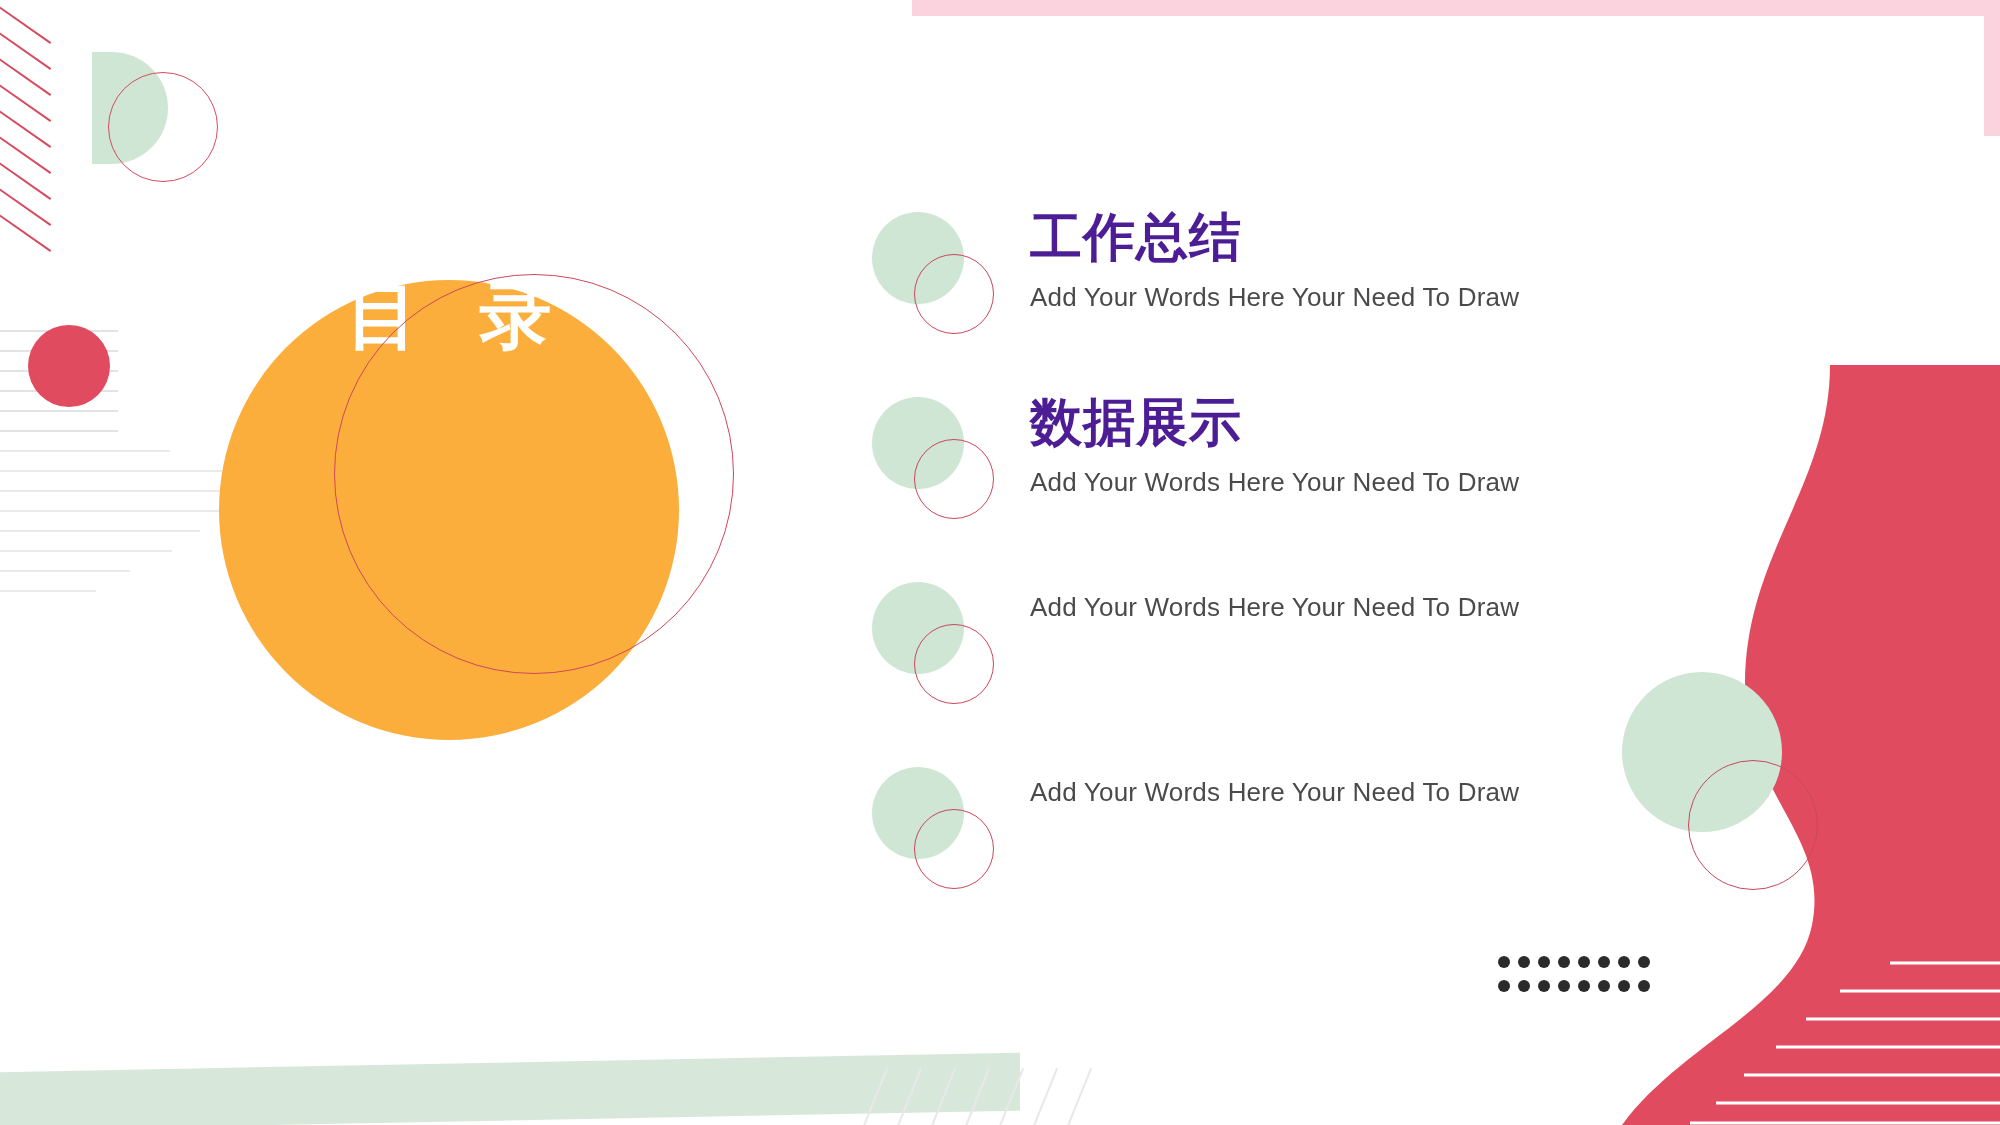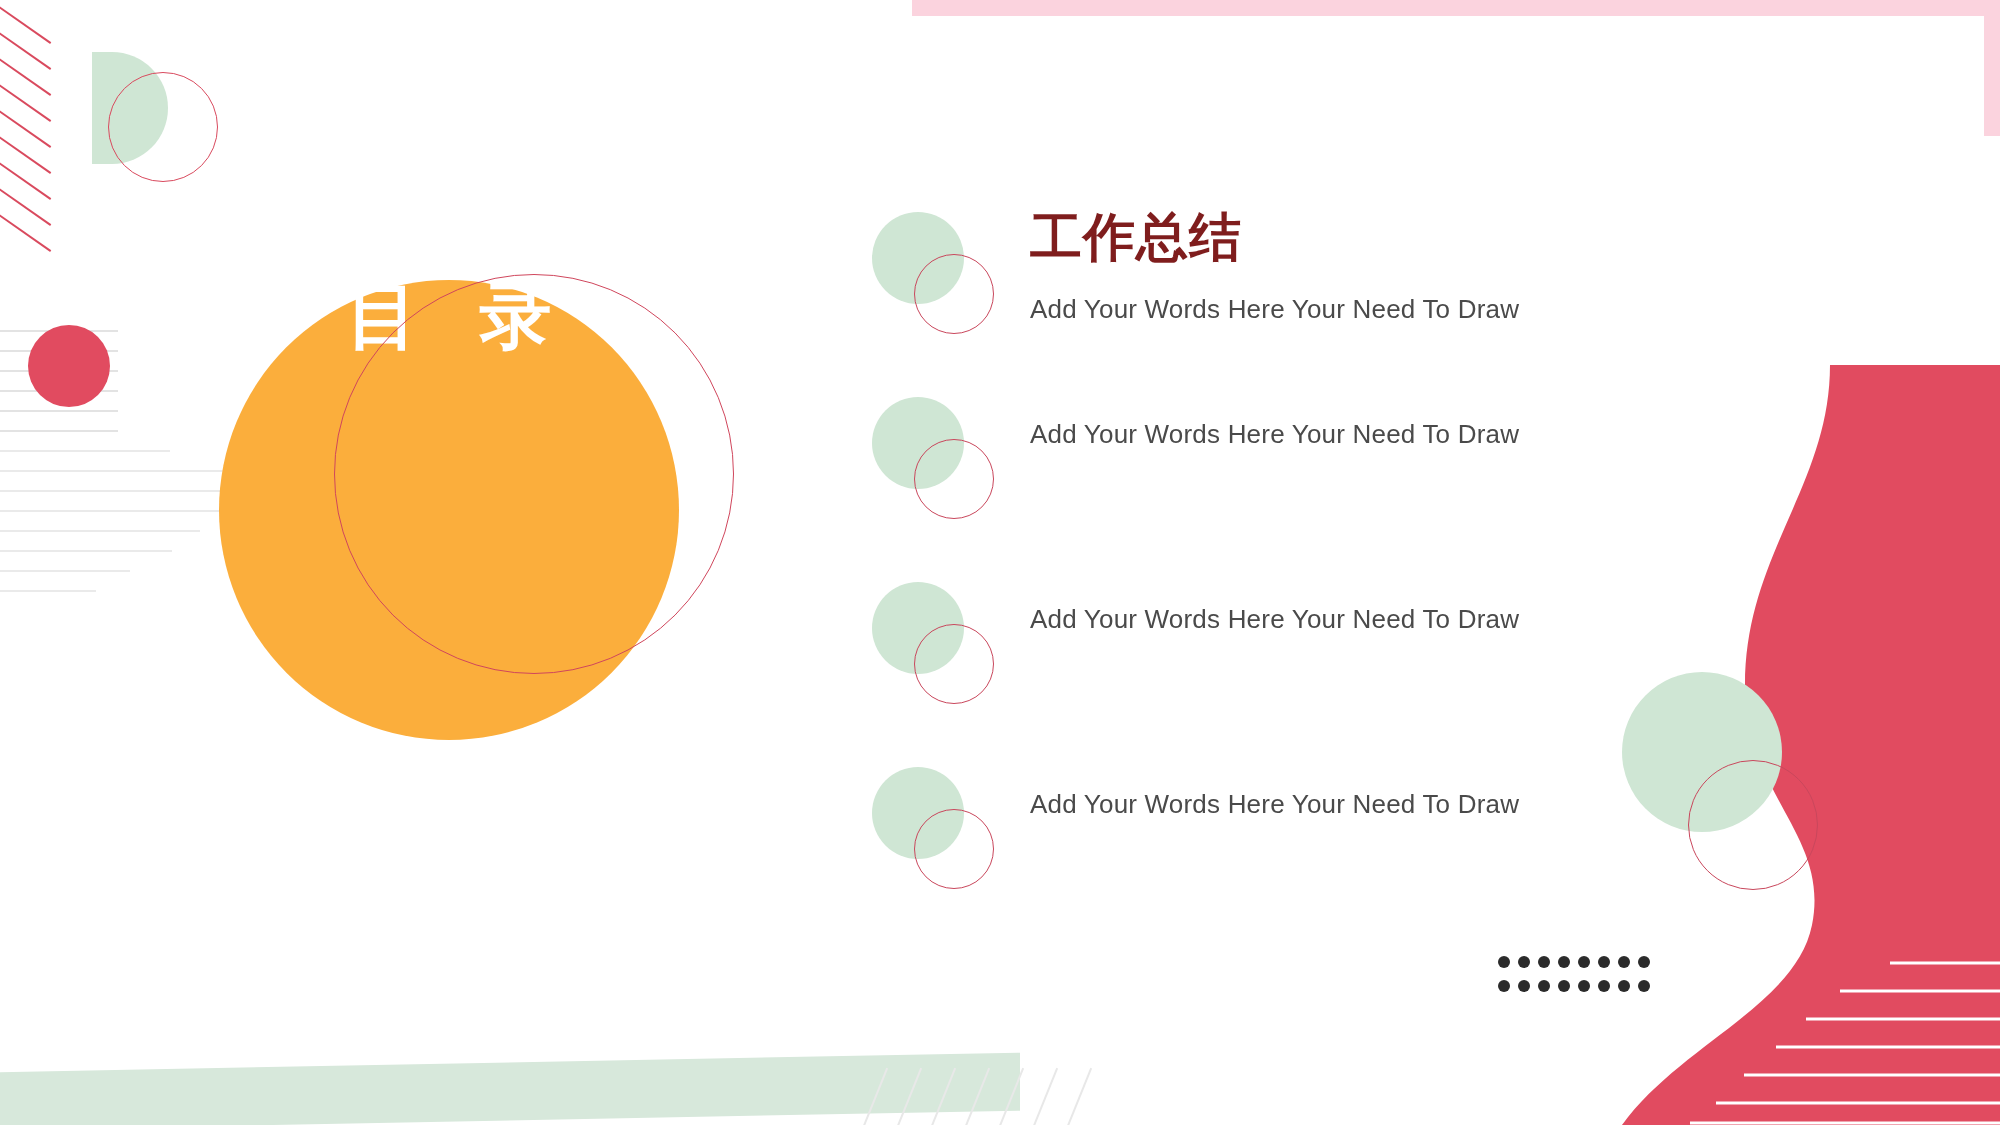--- a/index.html
+++ b/index.html
@@ -150,27 +150,27 @@
     width:92px; height:92px; border-radius:50%;
     background:#CFE6D4;
   }
   .bullet-ring {
     position:absolute; left:42px; top:42px;
     width:80px; height:80px; border-radius:50%;
     border:1.3px solid #C9475C;
   }
   .agenda-text { position:absolute; left:158px; top:-4px; }
   .agenda-title {
-    font-size:52px; font-weight:bold; color:#7f1d1d;
+    font-size:52px; font-weight:bold; color:#4c1d95;
     line-height:1.15; letter-spacing:1px;
     font-family:"DejaVu Sans","Liberation Sans",sans-serif;
     white-space:nowrap;
   }
   .agenda-sub {
-    margin-top:26px;
+    margin-top:14px;
     font-size:26px; color:#4A4A4A; font-weight:400;
     letter-spacing:0.2px; white-space:nowrap;
   }
 </style>
 </head>
 <body>
 
 <div id="slide">
 
   <div class="deco pink-frame"></div>
@@ -278,20 +278,21 @@
         <div class="agenda-sub">Add Your Words Here Your Need To Draw</div>
       </div>
     </div>
 
     <div class="agenda-item">
       <div class="bullet-wrap">
         <span class="bullet-circle"></span>
         <span class="bullet-ring"></span>
       </div>
       <div class="agenda-text">
+        <div class="agenda-title">数据展示</div>
         <div class="agenda-sub">Add Your Words Here Your Need To Draw</div>
       </div>
     </div>
 
     <div class="agenda-item">
       <div class="bullet-wrap">
         <span class="bullet-circle"></span>
         <span class="bullet-ring"></span>
       </div>
       <div class="agenda-text">

